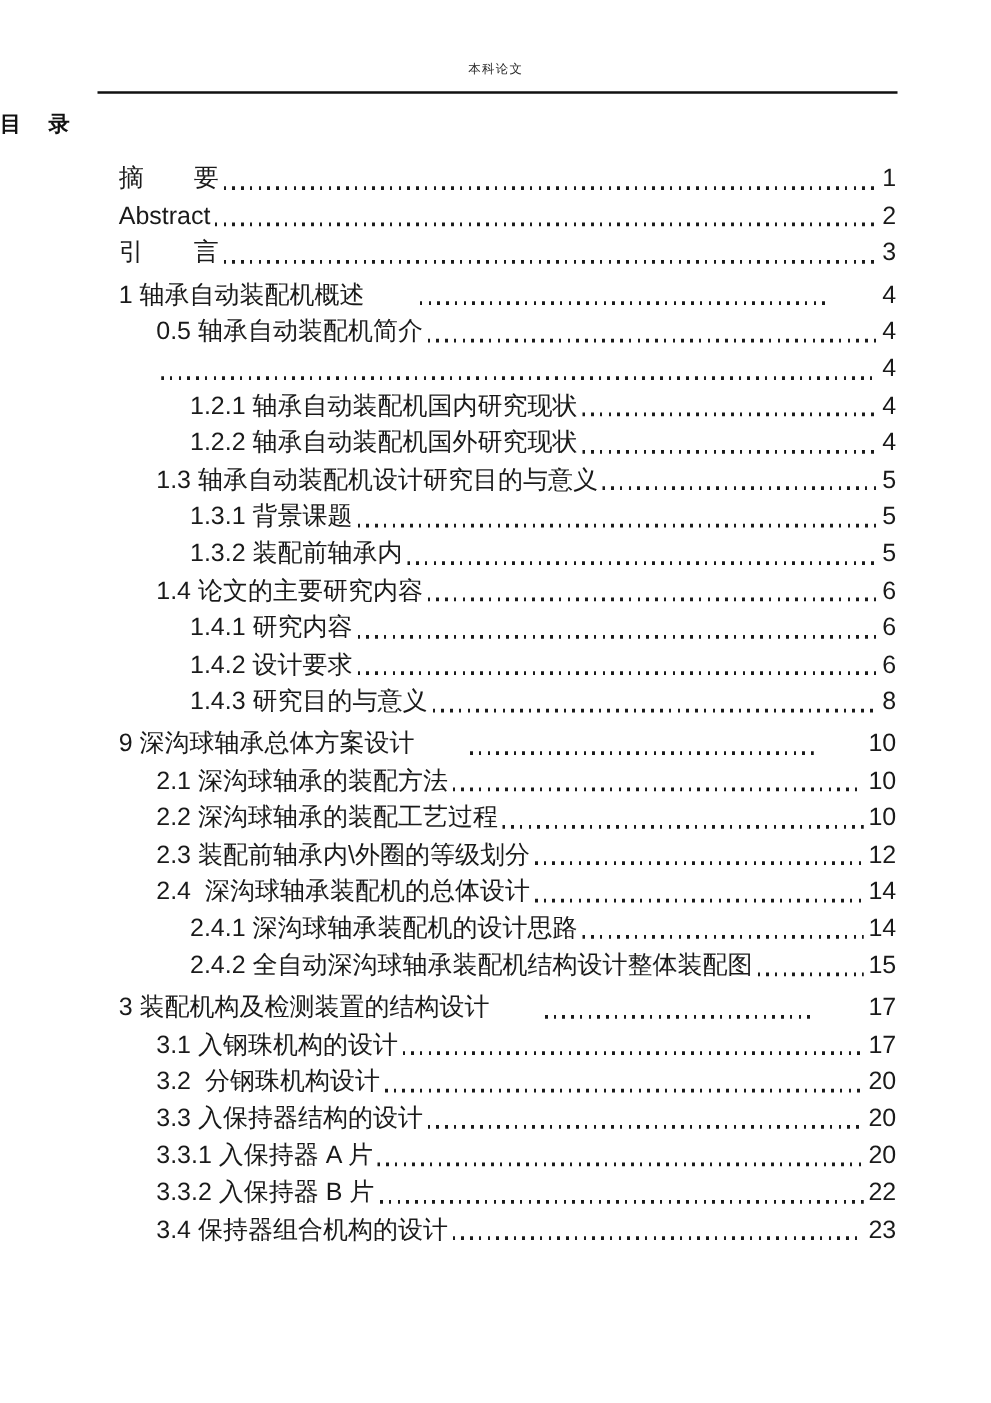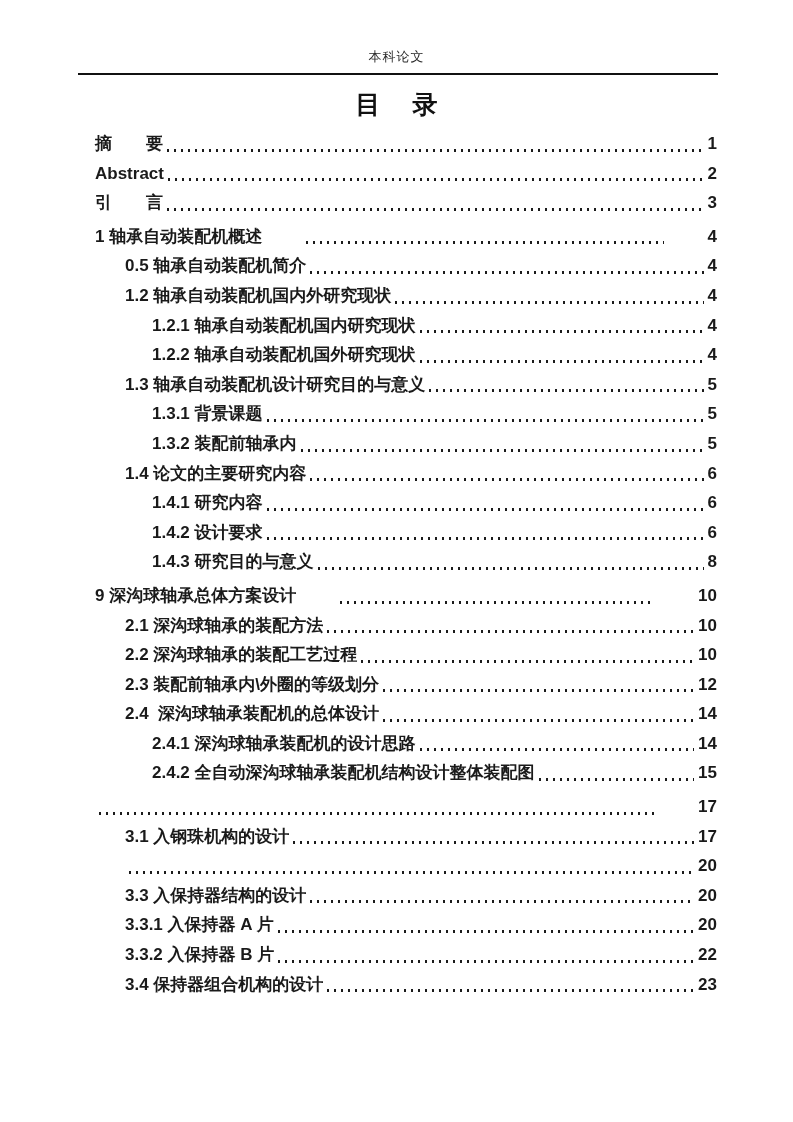--- a/index.html
+++ b/index.html
@@ -18,56 +18,55 @@
     height: 1122px;
     background: #ffffff;
   }
   .page-header {
     position: absolute;
     top: 48px;
     left: 0;
     width: 100%;
     text-align: center;
     font-family: "Liberation Serif", serif;
-    font-size: 13px;
+    font-size: 10px;
     color: #2a2a2a;
     letter-spacing: 1px;
   }
   .header-rule {
     position: absolute;
     top: 73px;
     left: 78px;
     width: 640px;
     border-top: 2px solid #111111;
   }
   .doc-title {
     position: absolute;
     top: 88px;
     left: 0;
     width: 100%;
-    text-align: center;
-    font-size: 25px;
+    text-align: left;
+    font-size: 17px;
     font-weight: bold;
     white-space: pre;
     color: #111111;
   }
   .toc {
     position: absolute;
     top: 129px;
     left: 95px;
     width: 622px;
   }
   .row {
     display: flex;
     align-items: baseline;
     height: 29.6px;
     line-height: 29.6px;
-    font-size: 17px;
+    font-size: 20px;
     cursor: pointer;
-    font-weight: bold;
   }
   .row.chapter { margin-top: 4px; gap: 40px; }
   .row.lvl1 { padding-left: 30px; }
   .row.lvl2 { padding-left: 57px; }
   .lbl {
     white-space: pre;
     flex: 0 0 auto;
   }
   .dots {
     flex: 1 1 auto;
@@ -110,21 +109,20 @@
     <span class="lbl">1 轴承自动装配机概述</span>
     <span class="dots"></span>
     <span class="pg">4</span>
   </div>
       <div class="row lvl1">
     <span class="lbl">0.5 轴承自动装配机简介</span>
     <span class="dots"></span>
     <span class="pg">4</span>
   </div>
       <div class="row lvl1">
-    <span class="lbl">1.2 轴承自动装配机国内外研究现状</span>
     <span class="dots"></span>
     <span class="pg">4</span>
   </div>
       <div class="row lvl2">
     <span class="lbl">1.2.1 轴承自动装配机国内研究现状</span>
     <span class="dots"></span>
     <span class="pg">4</span>
   </div>
       <div class="row lvl2">
     <span class="lbl">1.2.2 轴承自动装配机国外研究现状</span>
@@ -195,29 +193,31 @@
     <span class="lbl">2.4.1 深沟球轴承装配机的设计思路</span>
     <span class="dots"></span>
     <span class="pg">14</span>
   </div>
       <div class="row lvl2">
     <span class="lbl">2.4.2 全自动深沟球轴承装配机结构设计整体装配图</span>
     <span class="dots"></span>
     <span class="pg">15</span>
   </div>
       <div class="row lvl0 chapter">
+    <span class="lbl">3 装配机构及检测装置的结构设计</span>
     <span class="dots"></span>
     <span class="pg">17</span>
   </div>
       <div class="row lvl1">
     <span class="lbl">3.1 入钢珠机构的设计</span>
     <span class="dots"></span>
     <span class="pg">17</span>
   </div>
       <div class="row lvl1">
+    <span class="lbl">3.2  分钢珠机构设计</span>
     <span class="dots"></span>
     <span class="pg">20</span>
   </div>
       <div class="row lvl1">
     <span class="lbl">3.3 入保持器结构的设计</span>
     <span class="dots"></span>
     <span class="pg">20</span>
   </div>
       <div class="row lvl1">
     <span class="lbl">3.3.1 入保持器 A 片</span>

